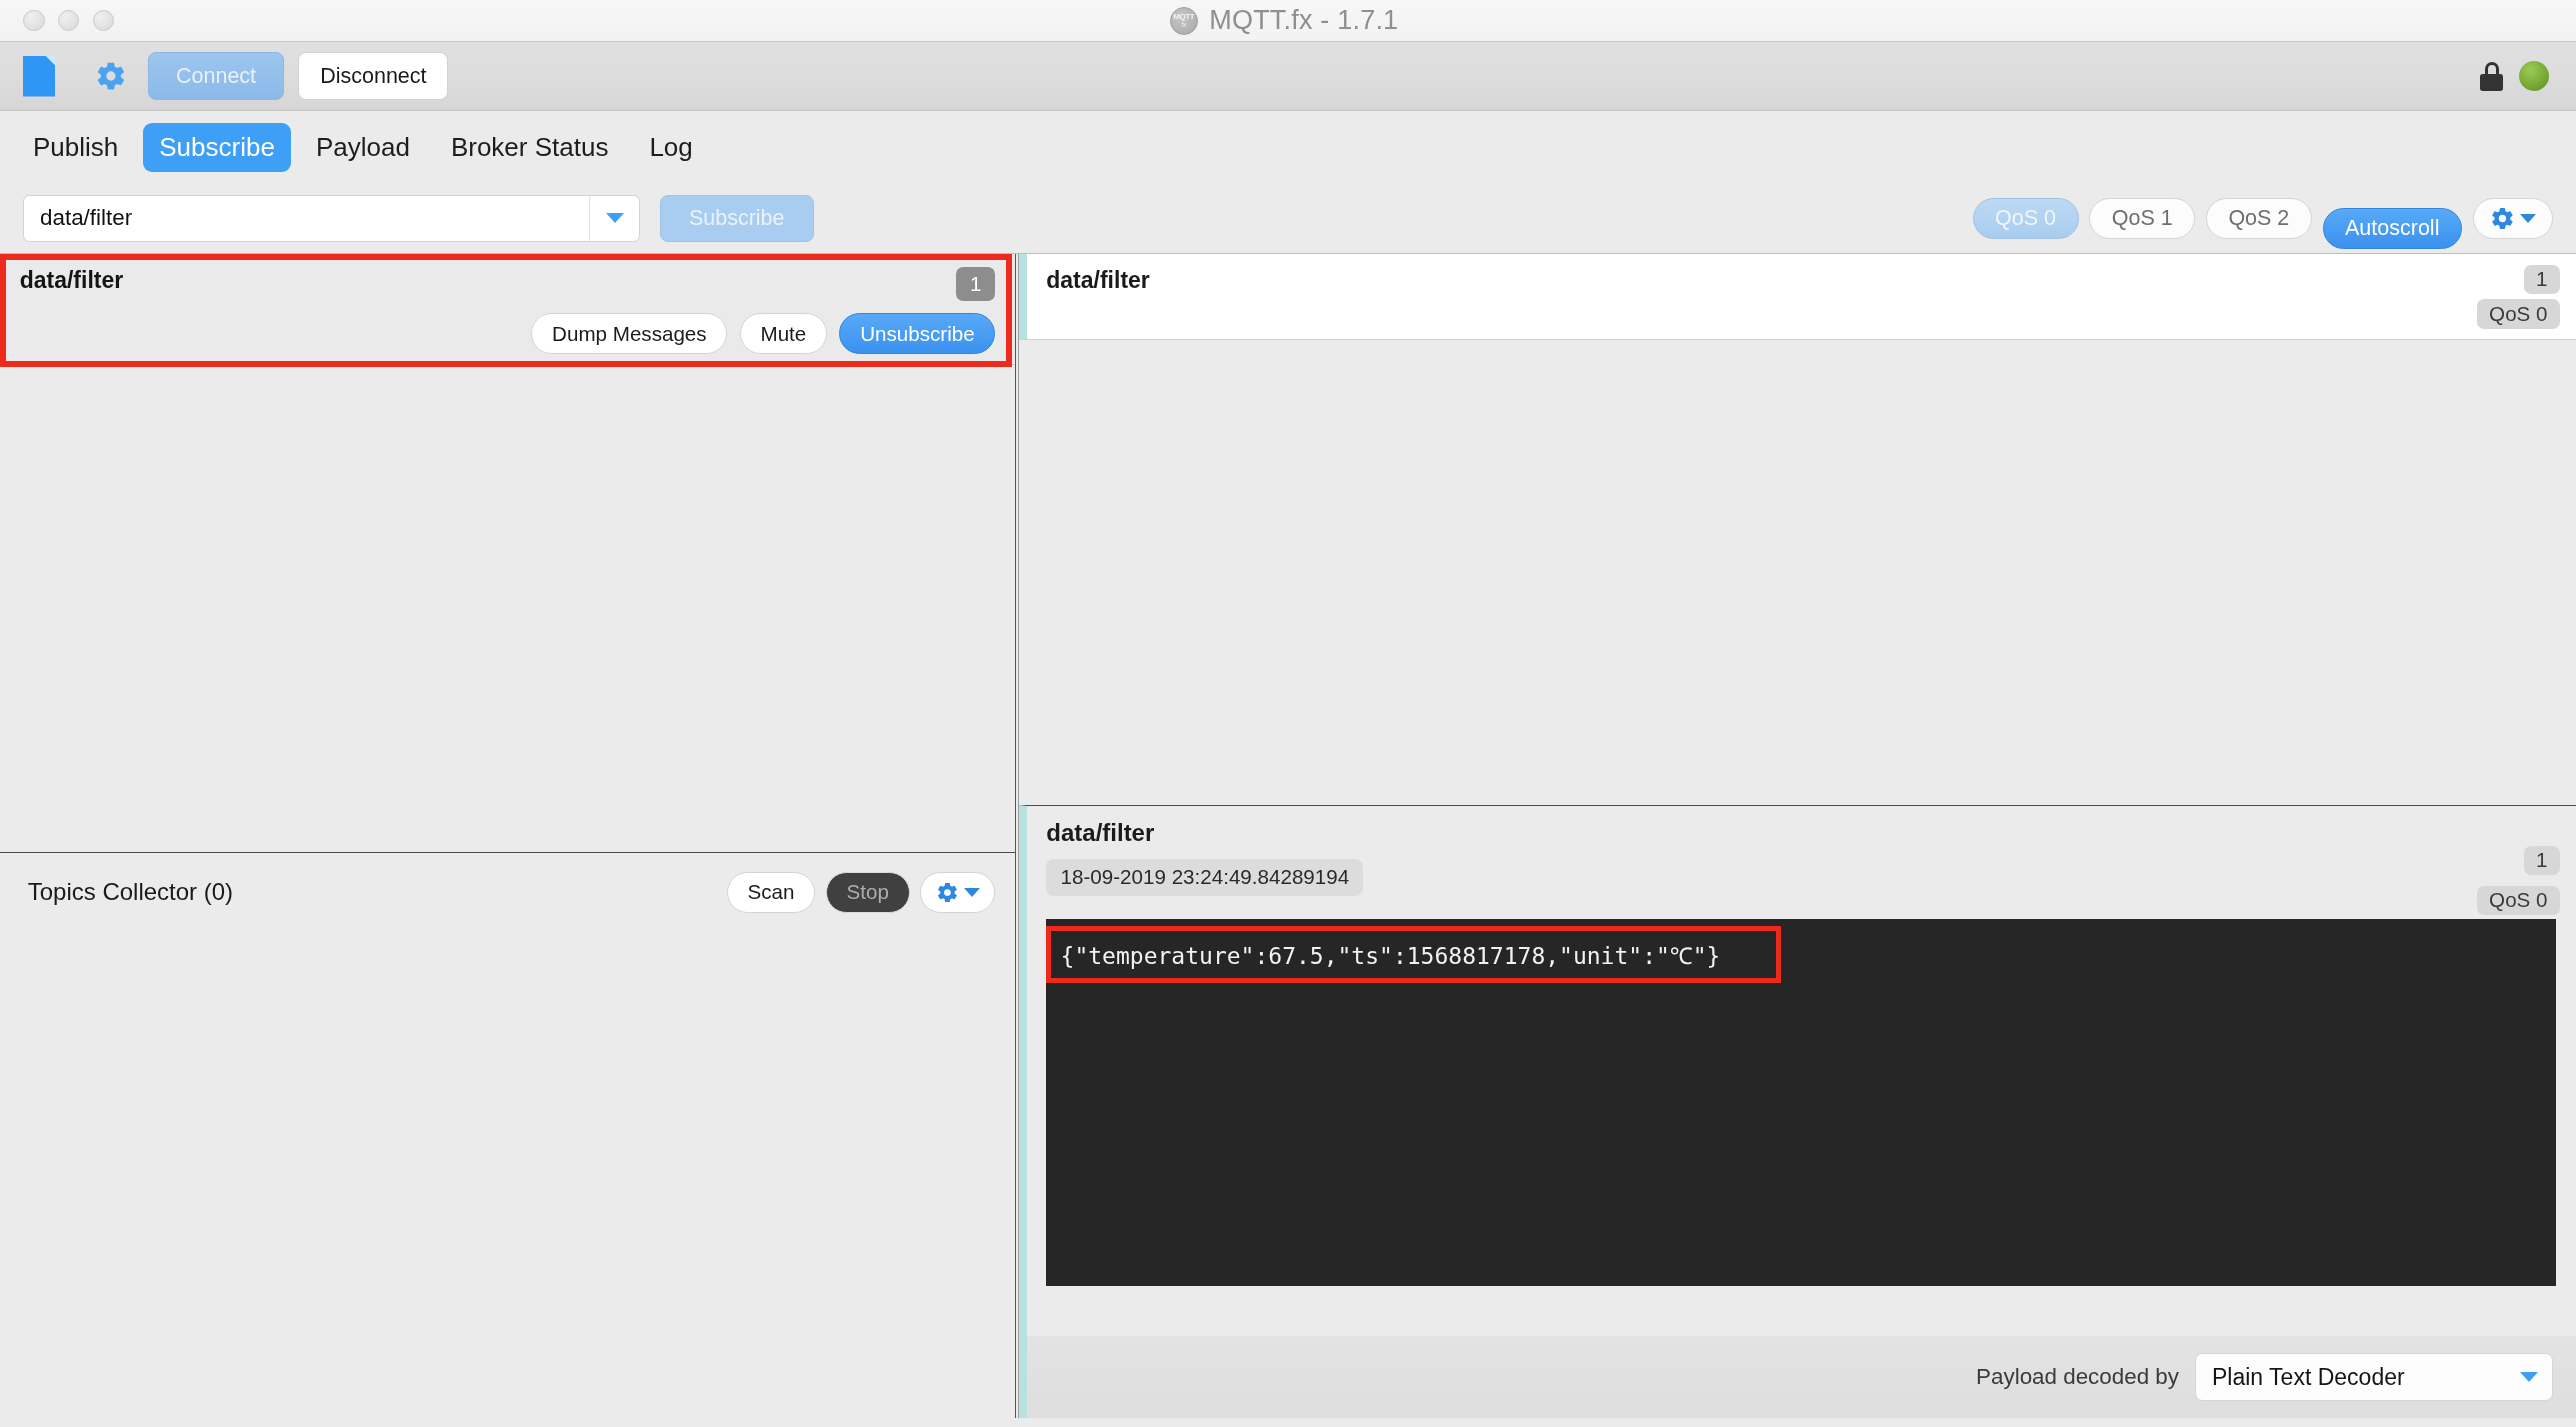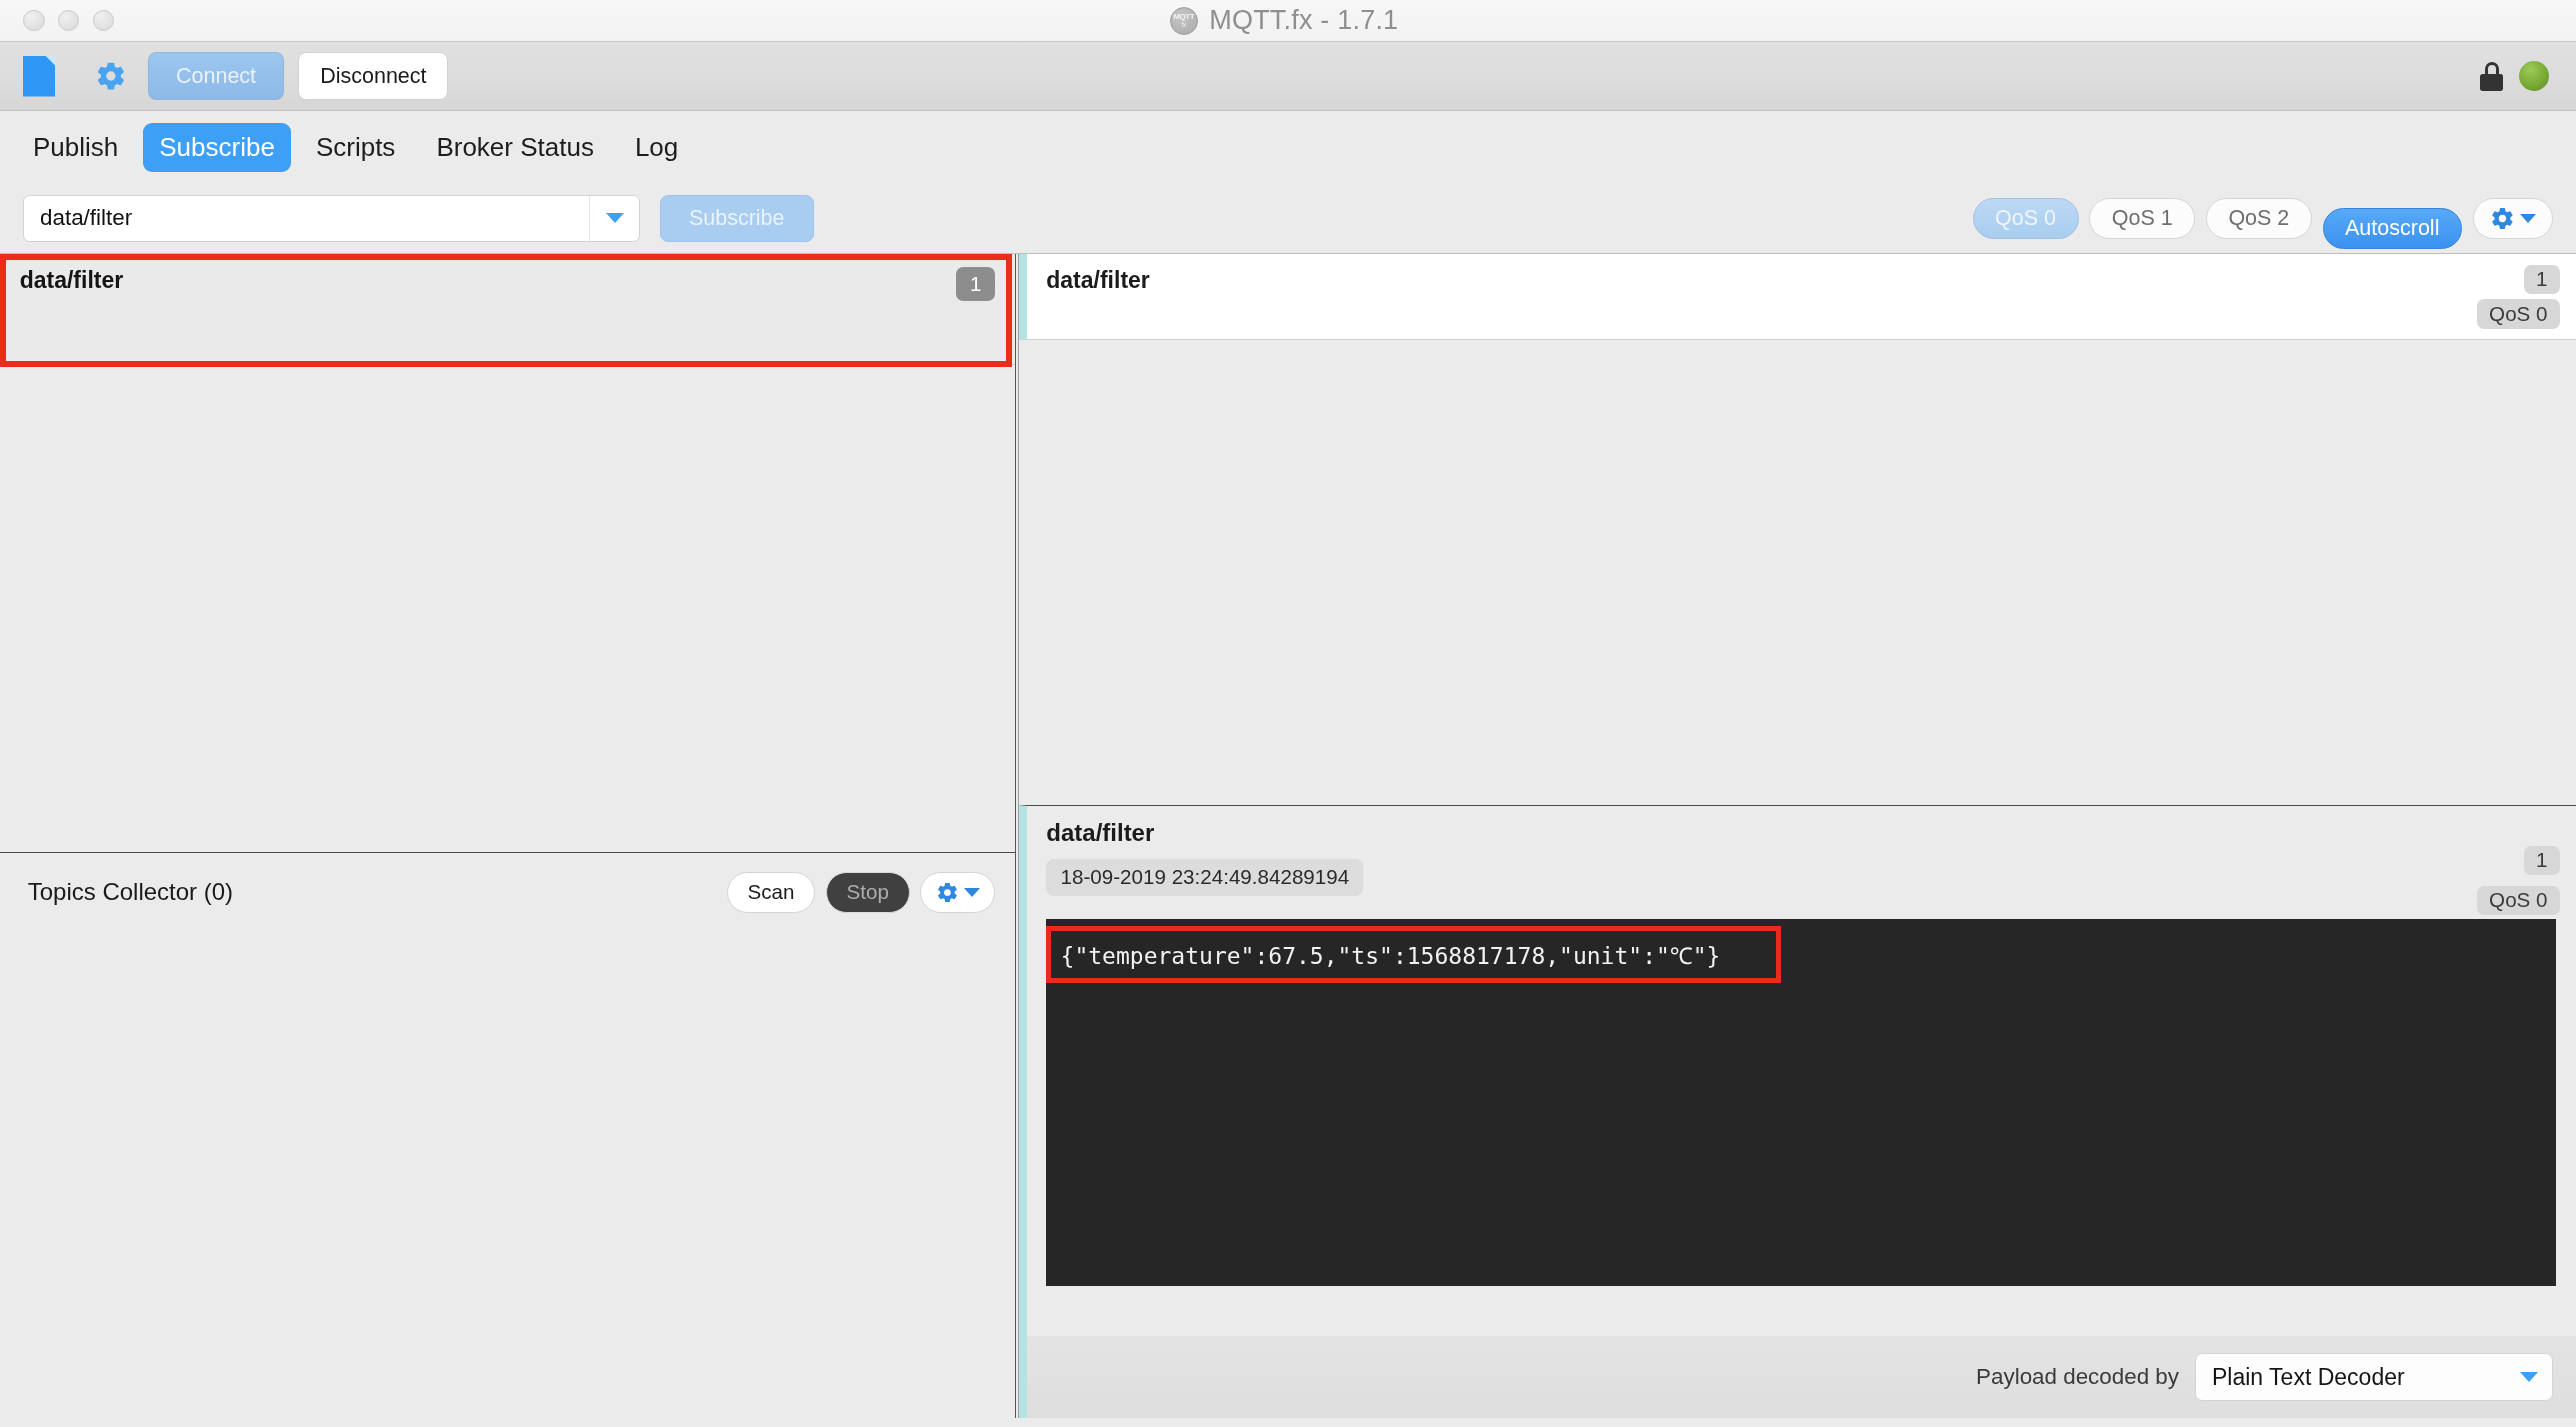--- a/index.html
+++ b/index.html
@@ -332,21 +332,21 @@
       <div class="shackle"></div>
         <div class="body"></div>
     </div>
     <div class="green-dot"></div>
   </div>
 </div>
 
 <div class="tabbar">
   <div class="tab">Publish</div>
   <div class="tab active">Subscribe</div>
-  <div class="tab">Scripts</div>
+  <div class="tab">Payload</div>
   <div class="tab">Broker Status</div>
   <div class="tab">Log</div>
 </div>
 
 <div class="subbar">
   <div class="topic-input">
     <span class="val">data/filter</span>
     <span class="drop">
       <span class="caret-blue"></span>
     </span>
@@ -370,20 +370,25 @@
 <div class="main">
 
   <div class="left-col">
 
     <div class="sub-entry-wrap">
       <div class="sub-entry">
         <div class="sub-row1">
           <span class="sub-topic">data/filter</span>
           <span class="badge-count">1</span>
         </div>
+        <div class="sub-row2">
+          <div class="mini">Dump Messages</div>
+          <div class="mini">Mute</div>
+          <div class="mini primary">Unsubscribe</div>
+        </div>
       </div>
       <div class="redbox"></div>
     </div>
 
     <div class="left-body"></div>
 
     <div class="collector">
       <span class="collector-label">Topics Collector (0)</span>
       <div class="collector-btns">
         <div class="mini">Scan</div>

